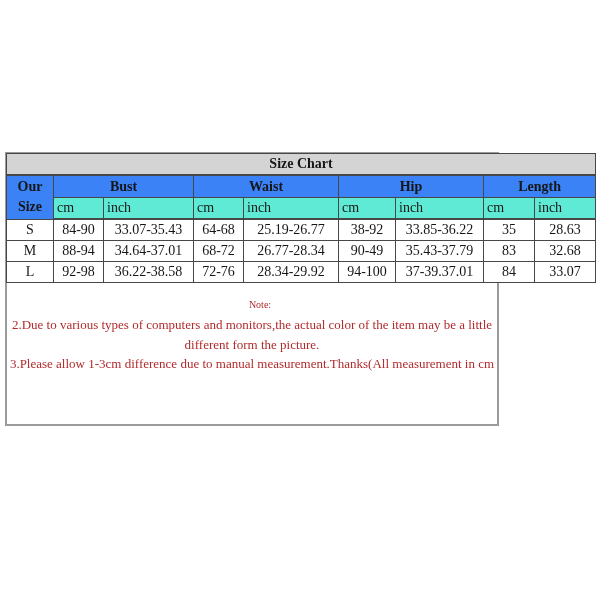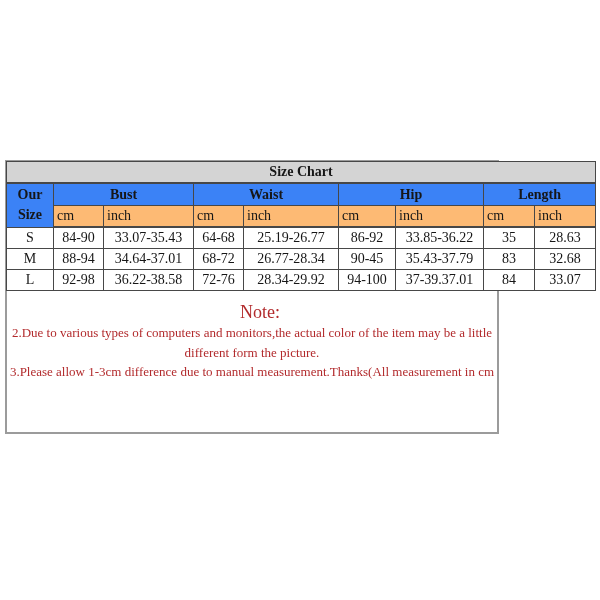--- a/index.html
+++ b/index.html
@@ -5,21 +5,21 @@
   html, body { margin: 0; padding: 0; }
   body {
     width: 600px; height: 600px;
     background: #ffffff;
     font-family: "Liberation Serif", serif;
     position: relative;
     overflow: hidden;
   }
   .panel {
     position: absolute;
-    left: 5px; top: 160px;
+    left: 5px; top: 152px;
     width: 494px; height: 274px;
     box-sizing: border-box;
     border: 2px solid #9b9b9b;
     background: #ffffff;
   }
   table.size-chart {
     border-collapse: collapse;
     width: 100%;
     table-layout: fixed;
     margin: -1px 0 0 -1px;
@@ -45,35 +45,35 @@
     background: #3b82f6;
     font-weight: bold;
     height: 21px;
   }
   td.corner-cell {
     background: #d4d4d4;
     font-weight: bold;
     line-height: 20px;
   }
   tr.sub-row td {
-    background: #fdba74;
+    background: #5eead4;
     font-weight: normal;
     text-align: left;
     padding-left: 3px;
     border-bottom-width: 2px;
     height: 20px;
   }
   tr.data-row td { background: #ffffff; }
   .notes {
     text-align: center;
     color: #b22a2c;
     padding-top: 11px;
   }
   .notes .note-heading {
-    font-size: 18px;
+    font-size: 10px;
     line-height: 21px;
     white-space: nowrap;
     margin-left: 16px;
   }
   .notes .note-line {
     font-size: 13px;
     line-height: 19.5px;
     white-space: nowrap;
   }
 </style>
@@ -116,32 +116,32 @@
       <td>inch</td>
       <td>cm</td>
       <td>inch</td>
     </tr>
     <tr class="data-row">
       <td>S</td>
       <td>84-90</td>
       <td>33.07-35.43</td>
       <td>64-68</td>
       <td>25.19-26.77</td>
-      <td>86-92</td>
+      <td>38-92</td>
       <td>33.85-36.22</td>
       <td>35</td>
       <td>28.63</td>
     </tr>
     <tr class="data-row">
       <td>M</td>
       <td>88-94</td>
       <td>34.64-37.01</td>
       <td>68-72</td>
       <td>26.77-28.34</td>
-      <td>90-45</td>
+      <td>90-49</td>
       <td>35.43-37.79</td>
       <td>83</td>
       <td>32.68</td>
     </tr>
     <tr class="data-row">
       <td>L</td>
       <td>92-98</td>
       <td>36.22-38.58</td>
       <td>72-76</td>
       <td>28.34-29.92</td>

